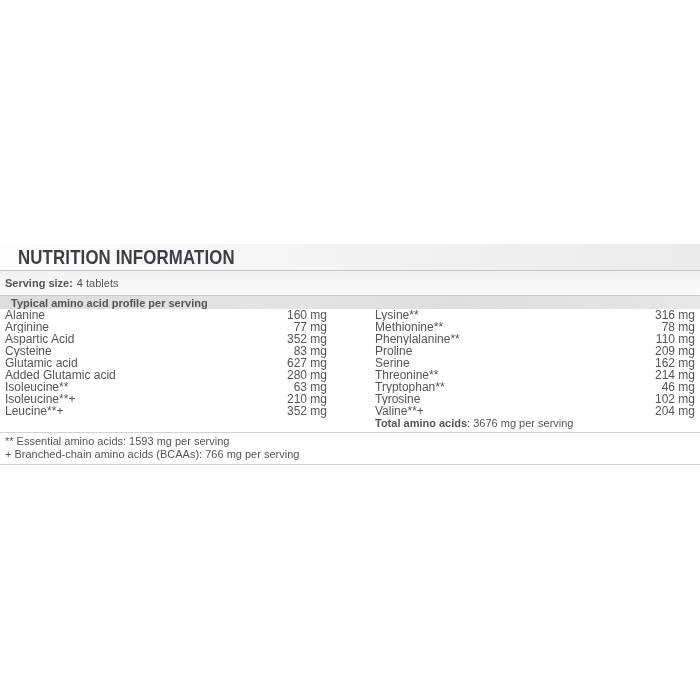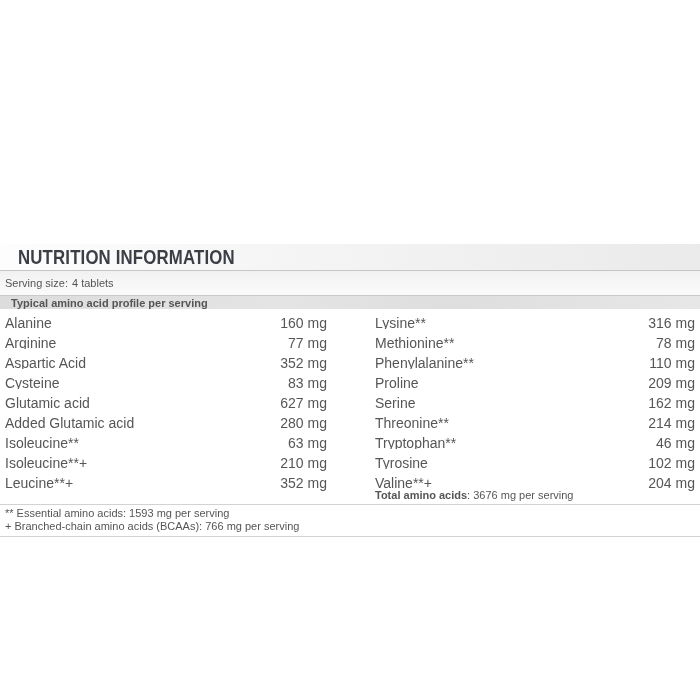--- a/index.html
+++ b/index.html
@@ -19,34 +19,34 @@
     display: inline-block; transform: scaleX(0.8); transform-origin: 0 50%;
     white-space: nowrap; letter-spacing: 0.2px;
   }
 
   .serving-row {
     border-top: 1px solid #c6c6c6; height: 25px; box-sizing: border-box;
     background: linear-gradient(180deg, #f1f1f1 0%, #fafafa 85%);
     display: flex; align-items: center; padding-left: 5px;
     font-size: 11px; color: #555;
   }
-  .serving-label { font-weight: normal; margin-right: 4px; }
+  .serving-label { font-weight: bold; margin-right: 4px; }
 
   .profile-header {
     border-top: 1px solid #c9c9c9; height: 14px; box-sizing: border-box;
     background: linear-gradient(90deg, #dcdcdc 0%, #e4e4e4 40%, #dedede 65%, #e7e7e7 100%);
     display: flex; align-items: center; padding-left: 11px;
     font-size: 11px; font-weight: bold; color: #555;
   }
 
   .amino-table { display: flex; background: #fff; }
   .half { width: 350px; box-sizing: border-box; }
   .amino-row {
     display: flex; height: 12px; align-items: center;
-    font-size: 14px; color: #565656; line-height: 12px; margin-top: 8px;
+    font-size: 12px; color: #565656; line-height: 12px;
   }
   .amino-name { flex: 1; white-space: nowrap; overflow: hidden; }
   .amino-amount { text-align: left; white-space: nowrap; }
   .half-left  .amino-name   { padding-left: 5px; }
   .half-left  .amino-amount { padding-right: 23px; }
   .half-right .amino-name   { padding-left: 25px; }
   .half-right .amino-amount { padding-right: 5px; }
   .total-row {
     height: 12px; display: flex; padding-left: 25px;
     font-size: 11px; color: #565656; line-height: 12px; white-space: nowrap;

